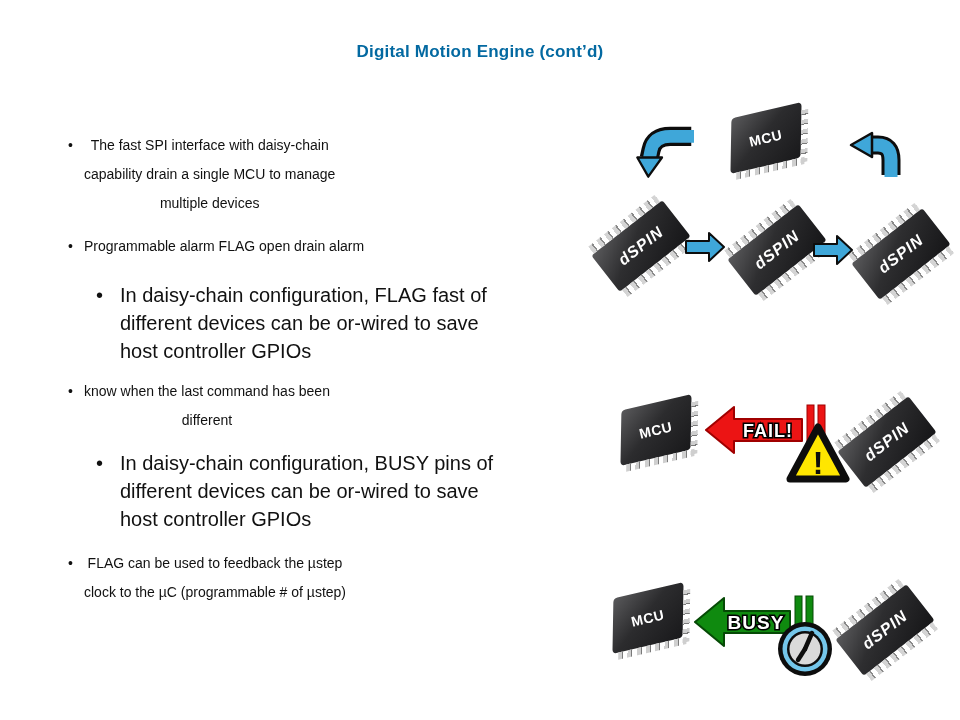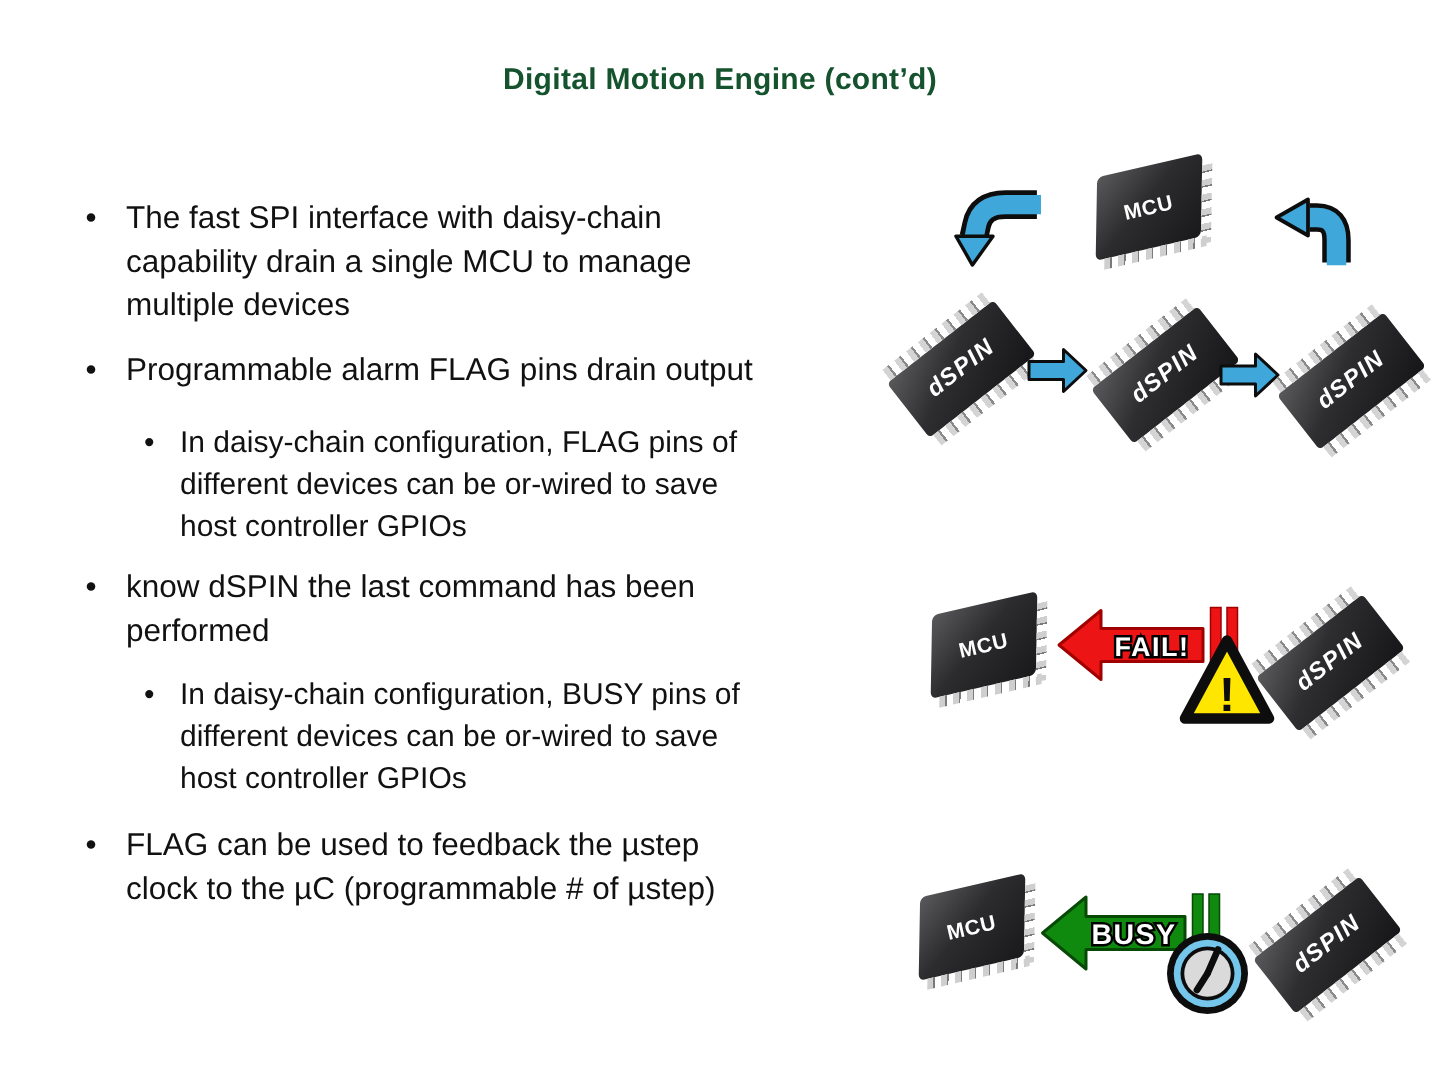--- a/index.html
+++ b/index.html
@@ -2,28 +2,28 @@
 <html><head>
 <meta charset="utf-8">
 <style>
   html,body{margin:0;padding:0;}
   body{
     width:960px;height:720px;background:#ffffff;position:relative;overflow:hidden;
     font-family:"Liberation Sans",sans-serif;color:#111;
   }
   .title{
     position:absolute;top:42px;left:0;width:960px;text-align:center;
-    font-size:20px;font-weight:bold;letter-spacing:.2px;color:#14532d;
+    font-size:17px;font-weight:bold;letter-spacing:.2px;color:#0369a1;
   }
   
   .bullets{position:absolute;left:48px;top:119px;width:580px;}
   .bullet{display:flex;}
   .bullet .marker{flex:0 0 auto;}
   .bullet .marker::before{content:"\2022";}
-  .lvl1{font-size:21px;line-height:29px;}
+  .lvl1{font-size:14px;line-height:29px;text-align:center;}
   .lvl1 .marker{width:36px;padding-left:9px;box-sizing:border-box;}
   .lvl2{font-size:20px;line-height:28px;margin-left:38px;}
   .lvl2 .marker{width:34px;padding-left:10px;box-sizing:border-box;}
   .line{white-space:nowrap;}
   .mt12{margin-top:12px}.mt14{margin-top:14px}.mt16{margin-top:16px}.mt20{margin-top:20px}
   
   .graphics{position:absolute;inset:0;}
   .abs{position:absolute;}
   
   .mcu{position:absolute;width:92px;height:76px;}
@@ -63,36 +63,36 @@
     <span class="marker"></span>
     <div>
       <div class="line">The fast SPI interface with daisy-chain</div>
       <div class="line">capability drain a single MCU to manage</div>
       <div class="line">multiple devices</div>
     </div>
   </div>
   <div class="bullet lvl1 mt14">
     <span class="marker"></span>
     <div>
-      <div class="line">Programmable alarm FLAG pins drain output</div>
+      <div class="line">Programmable alarm FLAG open drain alarm</div>
     </div>
   </div>
   <div class="bullet lvl2 mt20">
     <span class="marker"></span>
     <div>
-      <div class="line">In daisy-chain configuration, FLAG pins of</div>
+      <div class="line">In daisy-chain configuration, FLAG fast of</div>
       <div class="line">different devices can be or-wired to save</div>
       <div class="line">host controller GPIOs</div>
     </div>
   </div>
   <div class="bullet lvl1 mt12">
     <span class="marker"></span>
     <div>
-      <div class="line">know dSPIN the last command has been</div>
-      <div class="line">performed</div>
+      <div class="line">know when the last command has been</div>
+      <div class="line">different</div>
     </div>
   </div>
   <div class="bullet lvl2 mt14">
     <span class="marker"></span>
     <div>
       <div class="line">In daisy-chain configuration, BUSY pins of</div>
       <div class="line">different devices can be or-wired to save</div>
       <div class="line">host controller GPIOs</div>
     </div>
   </div>

